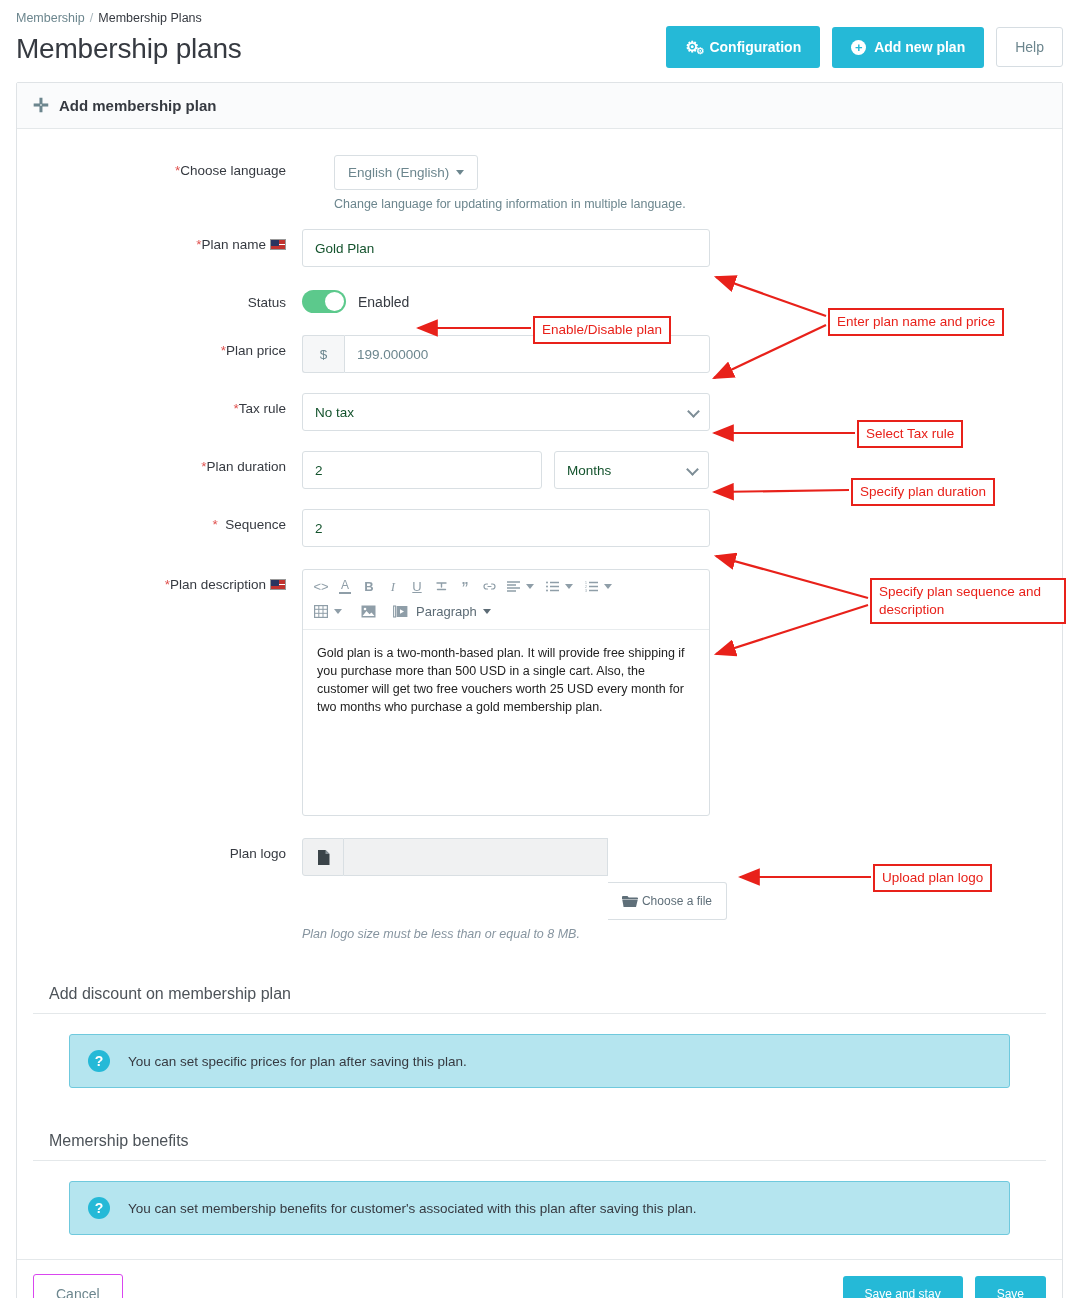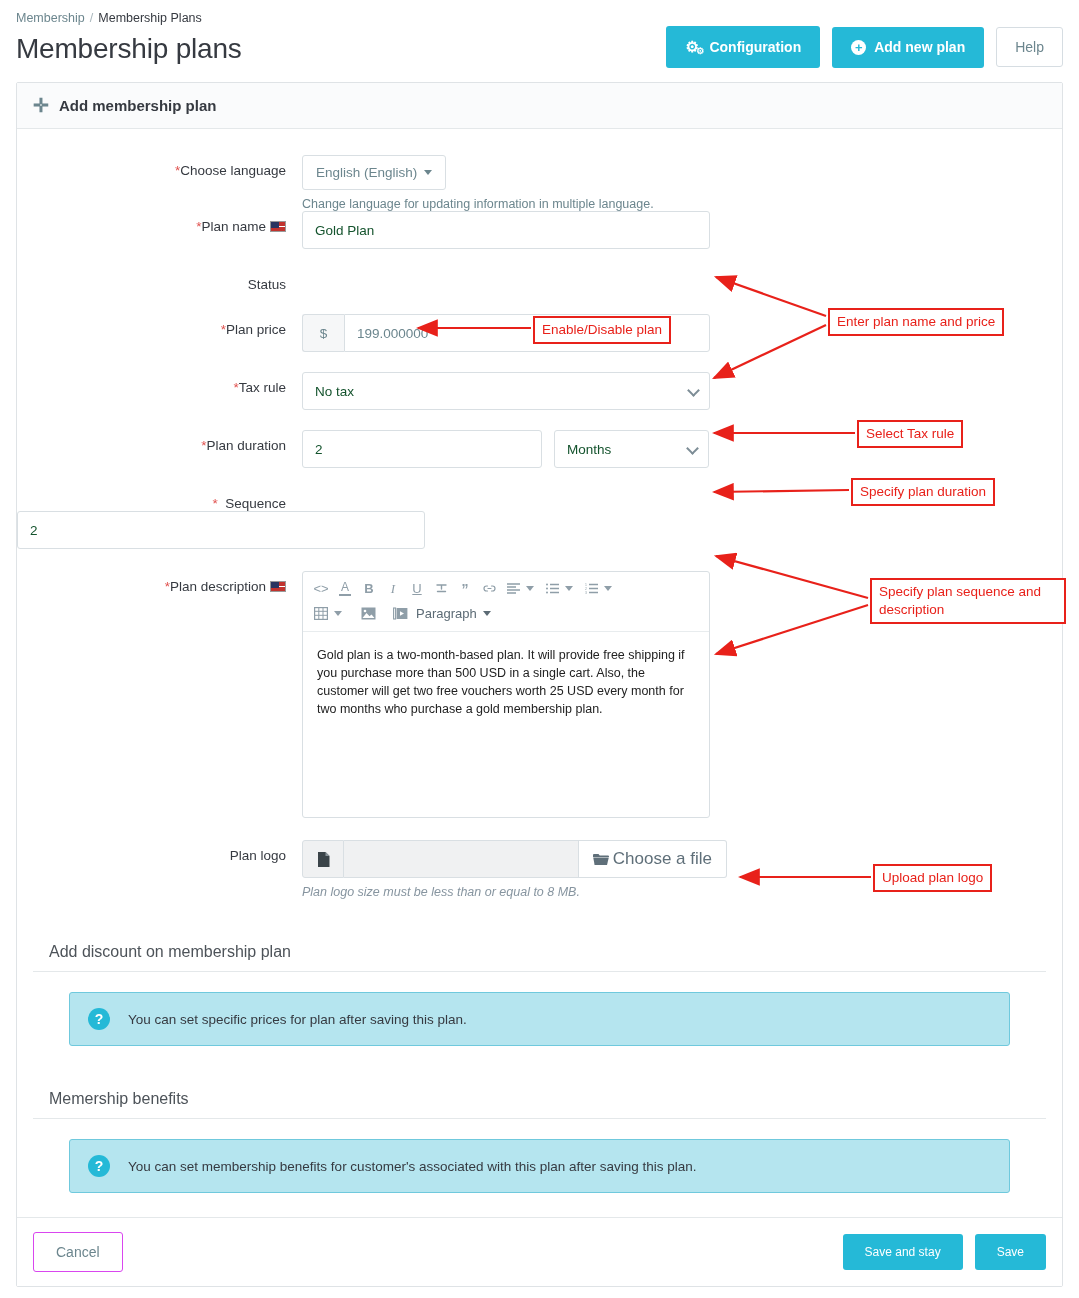--- a/index.html
+++ b/index.html
@@ -95,22 +95,22 @@
              cursor:pointer; }
   .ed-area { height:185px; padding:14px 14px; font-size:12.5px; line-height:1.45; color:#222;
              font-family:"Liberation Sans", sans-serif; }
 
   
   .file-group { display:flex; width:425px; }
   .file-icon { width:42px; height:38px; border:1px solid #d9dfe3; border-radius:3px 0 0 3px; background:#f0f1f2;
                display:flex; align-items:center; justify-content:center; font-size:14px; color:#3b4449; }
   .file-blank { flex:1; height:38px; border:1px solid #d9dfe3; border-left:none; background:#f0f1f2; }
   .file-btn { height:38px; border:1px solid #d9dfe3; border-left:none; border-radius:0 3px 3px 0; background:#fff;
-              display:flex; align-items:center; gap:4px; padding:0 14px; font-size:17px; color:#5f6f79;
-              cursor:pointer; white-space:nowrap; }
+              display:flex; align-items:center; gap:4px; padding:0 14px; font-size:12px; color:#5f6f79;
+              cursor:pointer; white-space:nowrap;margin-top:44px; }
 
   
   .sect { margin:0 16px; }
   .sect-title { font-size:16px; color:#4d5359; padding:14px 0 10px 16px; border-bottom:1px solid #e4e8ea; }
   .alert { margin:20px 36px 0 36px; background:#b5e5ef; border:1px solid #6fc9dd; border-radius:3px;
            padding:15px 18px; display:flex; align-items:center; gap:18px; font-size:13.5px; color:#363a41; }
   .q-ic { width:22px; height:22px; border-radius:50%; background:#25b9d7; color:#fff; font-size:14px;
           font-weight:700; display:flex; align-items:center; justify-content:center; flex:0 0 22px; }
 
   .card-foot { border-top:1px solid #e4e8ea; margin-top:24px; padding:14px 16px; display:flex;
@@ -153,21 +153,21 @@
 <div class="shell">
   <div class="card">
 
     <div class="card-head">
       <span class="plus-ic">✛</span>
       <span>Add membership plan</span>
     </div>
 
     <div class="card-body">
 
-      <div class="frow" style="">
+      <div class="frow" style="margin-bottom:18px;gap:32px;">
         <div class="flabel"><span><span class="req">*</span>Choose&nbsp;language</span></div>
         <div class="fctl">
           <div class="lang-btn">
             <span>English (English)</span>
             <span class="caret"></span>
           </div>
           <div class="hint">Change language for updating information in multiple language.</div>
         </div>
       </div>
 
@@ -175,20 +175,28 @@
         <div class="flabel">
           <span><span class="req">*</span>Plan&nbsp;name</span><span class="flag"></span>
         </div>
         <div class="fctl">
           <div class="inp w408">Gold Plan</div>
         </div>
       </div>
 
       <div class="frow" style="margin-bottom:22px;">
         <div class="flabel"><span>Status</span></div>
+        <div class="fctl">
+          <div class="toggle-wrap">
+            <div class="toggle">
+                <i></i>
+              </div>
+            <span class="toggle-lbl">Enabled</span>
+          </div>
+        </div>
       </div>
 
       <div class="frow" style="margin-bottom:20px;">
         <div class="flabel"><span><span class="req">*</span>Plan&nbsp;price</span></div>
         <div class="fctl">
           <div class="price-group">
             <div class="price-addon">$</div>
             <div class="price-input">199.000000</div>
           </div>
         </div>
@@ -210,21 +218,21 @@
           <div class="dur-row">
             <div class="inp" style="width:240px;">2</div>
             <div class="sel" style="width:155px;">
               <div class="inp w155">Months</div>
               <span class="chev"></span>
             </div>
           </div>
         </div>
       </div>
 
-      <div class="frow" style="margin-bottom:22px;flex-direction:column;">
+      <div class="frow" style="margin-bottom:22px;">
         <div class="flabel"><span><span class="req">*</span>&nbsp;&nbsp;Sequence</span></div>
         <div class="fctl">
           <div class="inp w408">2</div>
         </div>
       </div>
 
       <div class="frow" style="margin-bottom:22px;">
         <div class="flabel">
           <span><span class="req">*</span>Plan&nbsp;description</span><span class="flag"></span>
         </div>

